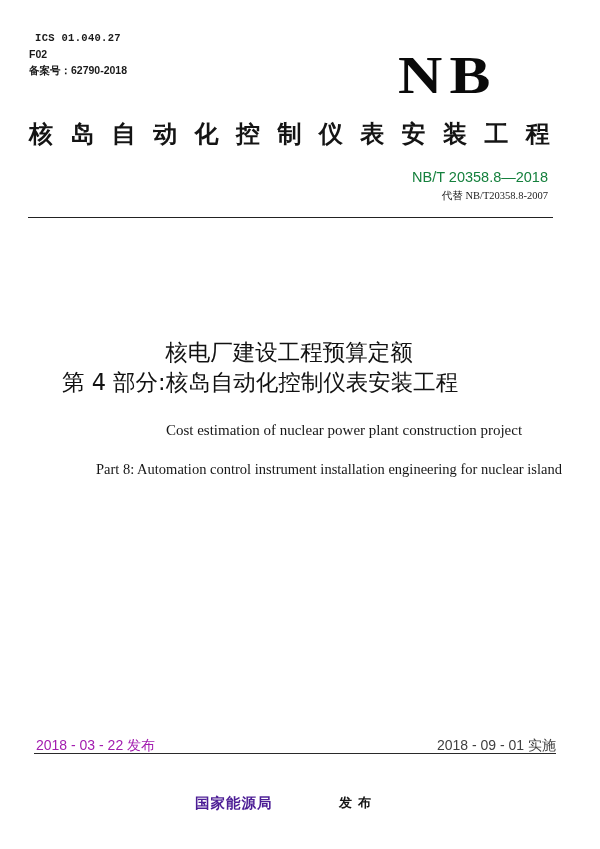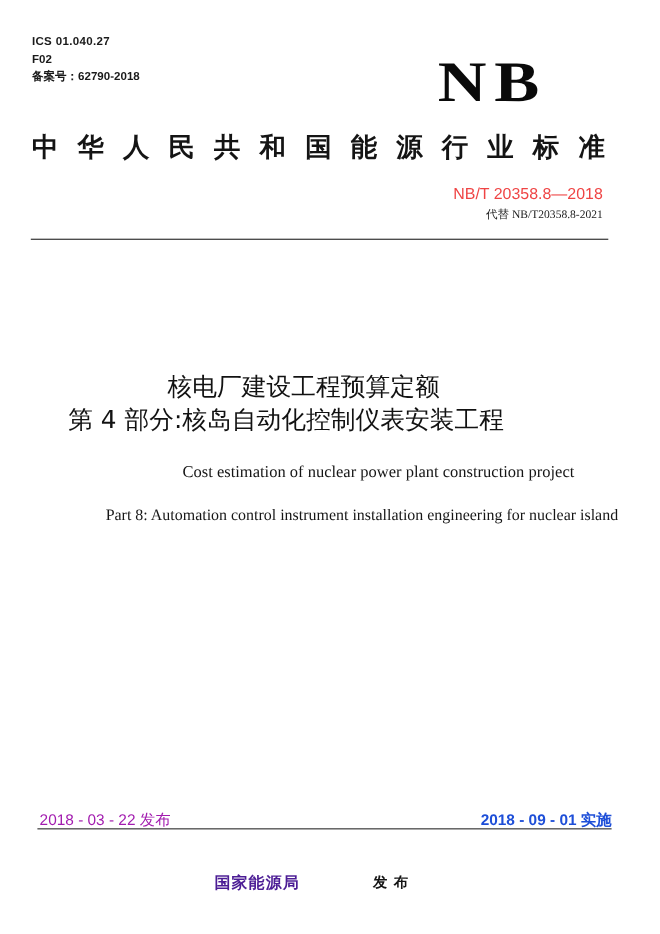--- a/index.html
+++ b/index.html
@@ -19,21 +19,21 @@
 
     .meta {
       left: 29px;
       top: 30px;
       font-family: "Liberation Sans", "DejaVu Sans", sans-serif;
       font-size: 10.5px;
       font-weight: bold;
       line-height: 16px;
       color: #1a1a1a;
     }
-    .meta .ics { font-family: Liberation Sans, sans-serif; font-weight: bold; letter-spacing: 0.3px; }
+    .meta .ics { font-family: Liberation Mono, monospace; font-weight: bold; letter-spacing: 0.3px; text-align: center; }
     .meta div { white-space: nowrap; }
 
     .logo {
       left: 398px;
       top: 50px;
       font-family: "Liberation Serif", "DejaVu Serif", serif;
       font-weight: bold;
       font-size: 52px;
       line-height: 52px;
       letter-spacing: 6px;
@@ -55,21 +55,21 @@
       white-space: nowrap;
     }
 
     .std-no {
       right: 52px;
       top: 168px;
       text-align: right;
       font-family: "Liberation Sans", sans-serif;
       font-size: 14.5px;
       line-height: 18px;
-      color: #ef4444;
+      color: #15803d;
       white-space: nowrap;
     }
     .std-replace {
       right: 52px;
       top: 189px;
       text-align: right;
       font-family: "Liberation Serif", serif;
       font-size: 10.5px;
       line-height: 14px;
       color: #222;
@@ -86,21 +86,21 @@
     .cn-title-1 {
       left: 0;
       width: 552px;
       top: 338px;
       text-align: center;
       font-family: "DejaVu Sans", sans-serif;
       font-size: 22.5px;
       line-height: 28px;
       color: #121212;
       white-space: nowrap;
-      padding-left: 0;
+      padding-left: 13px;
     }
     .cn-title-2 {
       left: 62px;
       top: 367px;
       font-family: "DejaVu Sans", sans-serif;
       font-size: 22.5px;
       line-height: 30px;
       color: #121212;
       white-space: nowrap;
     }
@@ -139,23 +139,22 @@
       color: #a21caf;
       white-space: nowrap;
     }
     .date-impl {
       right: 44px;
       top: 737px;
       text-align: center;
       font-family: "Liberation Sans", sans-serif;
       font-size: 14px;
       line-height: 16px;
-      color: #1d4ed8;
-      white-space: nowrap;
-      font-weight: bold;
+      color: #404040;
+      white-space: nowrap;
     }
     .rule-bottom {
       left: 34px;
       top: 753px;
       width: 522px;
       height: 0;
       border-top: 1.4px solid #2a2a2a;
     }
 
     .issuer {
@@ -185,24 +184,24 @@
 <body>
 
 <div class="abs meta">
   <div class="ics">ICS 01.040.27</div>
   <div>F02</div>
   <div><span>备案号：</span><span>62790-2018</span></div>
 </div>
 
 <div class="abs logo">NB</div>
 
-<div class="abs std-title">中华人民共和国能源行业标准</div>
+<div class="abs std-title">核岛自动化控制仪表安装工程</div>
 
 <div class="abs std-no">NB/T 20358.8—2018</div>
-<div class="abs std-replace"><span>代替</span> <span>NB/T20358.8-2021</span></div>
+<div class="abs std-replace"><span>代替</span> <span>NB/T20358.8-2007</span></div>
 
 <div class="abs rule-top"></div>
 
 <div class="abs cn-title-1">核电厂建设工程预算定额</div>
 <div class="abs cn-title-2">第 4 部分:核岛自动化控制仪表安装工程</div>
 
 <div class="abs en-title-1">Cost estimation of nuclear power plant construction project</div>
 <div class="abs en-title-2">Part 8: Automation control instrument installation engineering for nuclear island</div>
 
 <div class="abs date-issue"><span>2018 - 03 - 22</span> <span>发布</span></div>

